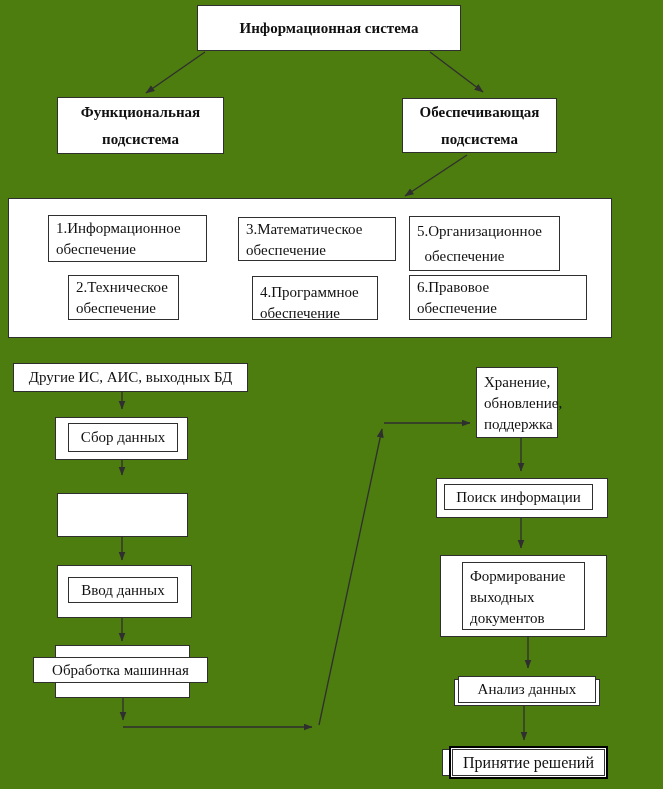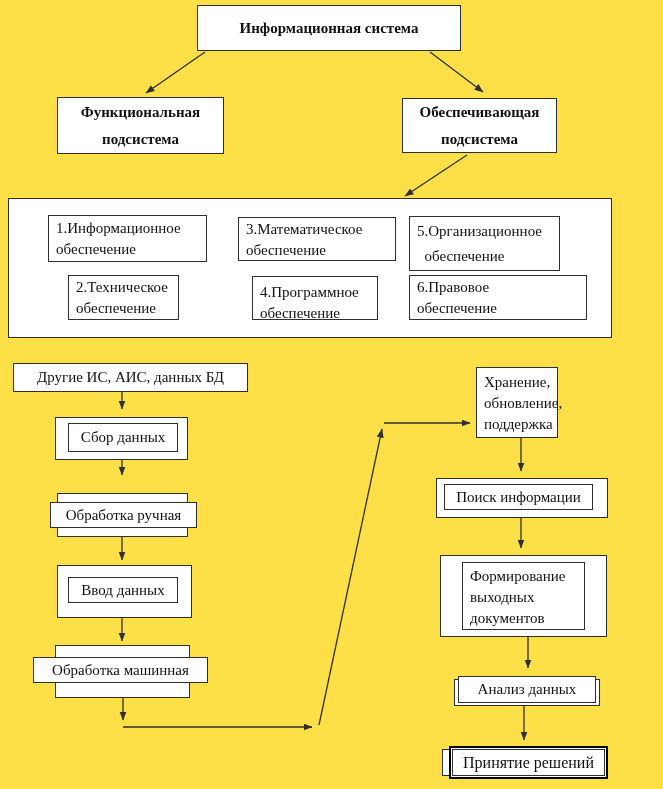--- a/index.html
+++ b/index.html
@@ -1,17 +1,17 @@
 <!DOCTYPE html>
 <html><head>
 <meta charset="utf-8">
 <style>
   html,body{margin:0;padding:0;background:#fff;}
   .canvas{
-    position:relative;width:663px;height:789px;background:#fde047;
+    position:relative;width:663px;height:789px;background:#4d7c0f;
     font-family:"Liberation Serif","DejaVu Serif",serif;color:#111;
     overflow:hidden;
   }
   .box{
     position:absolute;box-sizing:border-box;background:#fff;
     border:1px solid #2f2f2f;font-size:15px;line-height:21px;
   }
   .ctr{display:flex;align-items:center;justify-content:center;text-align:center;}
   .ml{white-space:pre-line;}
   .bold{font-weight:bold;}
@@ -43,27 +43,26 @@
 
   <div class="box ml" style="left:68px;top:275px;width:111px;height:45px;padding:1px 2px 0 7px;">2.Техническое
 обеспечение</div>
 
   <div class="box ml" style="left:252px;top:276px;width:126px;height:44px;padding:5px 2px 0 7px;">4.Программное
 обеспечение</div>
 
   <div class="box ml" style="left:409px;top:275px;width:178px;height:45px;padding:1px 12px 0 7px;">6.Правовое
 обеспечение</div>
 
-  <div class="box ctr" style="left:13px;top:363px;width:235px;height:29px;">Другие ИС, АИС, данных БД</div>
+  <div class="box ctr" style="left:13px;top:363px;width:235px;height:29px;">Другие ИС, АИС, выходных БД</div>
 
   <div class="box" style="left:55px;top:417px;width:133px;height:43px;"></div>
   <div class="box ctr" style="left:68px;top:423px;width:110px;height:29px;">Сбор данных</div>
 
   <div class="box" style="left:57px;top:493px;width:131px;height:44px;"></div>
-  <div class="box ctr" style="left:50px;top:502px;width:147px;height:26px;">Обработка ручная</div>
 
   <div class="box" style="left:57px;top:565px;width:135px;height:53px;"></div>
   <div class="box ctr" style="left:68px;top:577px;width:110px;height:26px;">Ввод данных</div>
 
   <div class="box" style="left:55px;top:645px;width:135px;height:53px;"></div>
   <div class="box ctr" style="left:33px;top:657px;width:175px;height:26px;">Обработка машинная</div>
 
   <div class="box ml" style="left:476px;top:367px;width:82px;height:71px;padding:4px 2px 0 7px;line-height:21px;">Хранение,
 обновление,
 поддержка</div>

